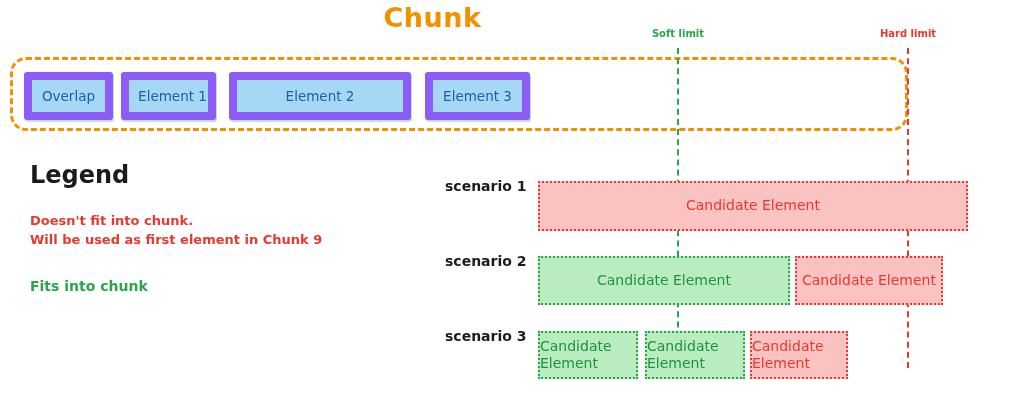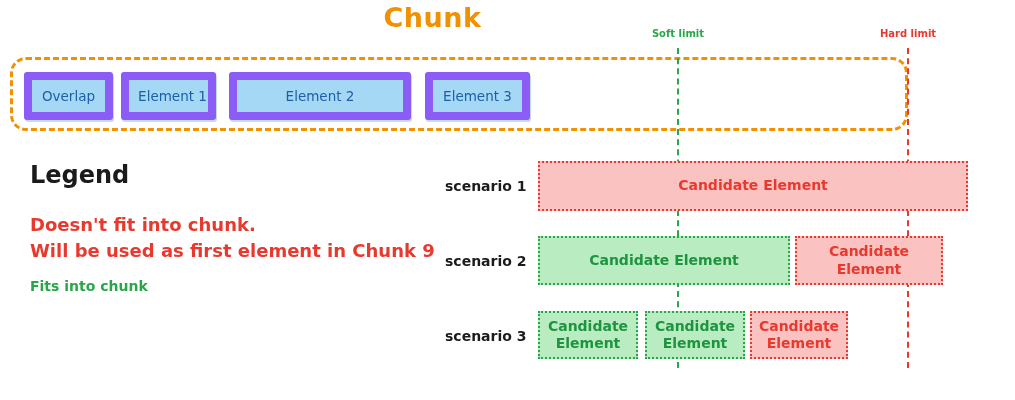--- a/index.html
+++ b/index.html
@@ -93,21 +93,21 @@
   .legend-title {
     left: 30px;
     top: 162px;
     font-size: 24px;
     font-weight: 700;
     color: #1b1b1b;
   }
   .legend-red {
     left: 30px;
     top: 212px;
-    font-size: 18px;
+    font-size: 13px;
     font-weight: 700;
     color: #e8392e;
     line-height: 1.45;
   }
   .legend-green {
     left: 30px;
     top: 278px;
     font-size: 14px;
     font-weight: 700;
     color: #2aa64a;
@@ -120,26 +120,27 @@
     color: #1b1b1b;
     transform: translateY(-50%);
   }
 
   .cand {
     position: absolute;
     box-sizing: border-box;
     display: flex;
     align-items: center;
     justify-content: center;
-    text-align: center;
+    text-align: left;
     font-size: 14px;
-    font-weight: 700;
+    font-weight: 400;
     line-height: 1.25;
     border-width: 2px;
     border-style: dotted;
+    margin-top: 20px;
   }
   .cand.fits {
     background: #b9ecc0;
     border-color: #2aa64a;
     color: #1f9440;
   }
   .cand.nofit {
     background: #fac3c1;
     border-color: #e8392e;
     color: #e8392e;

